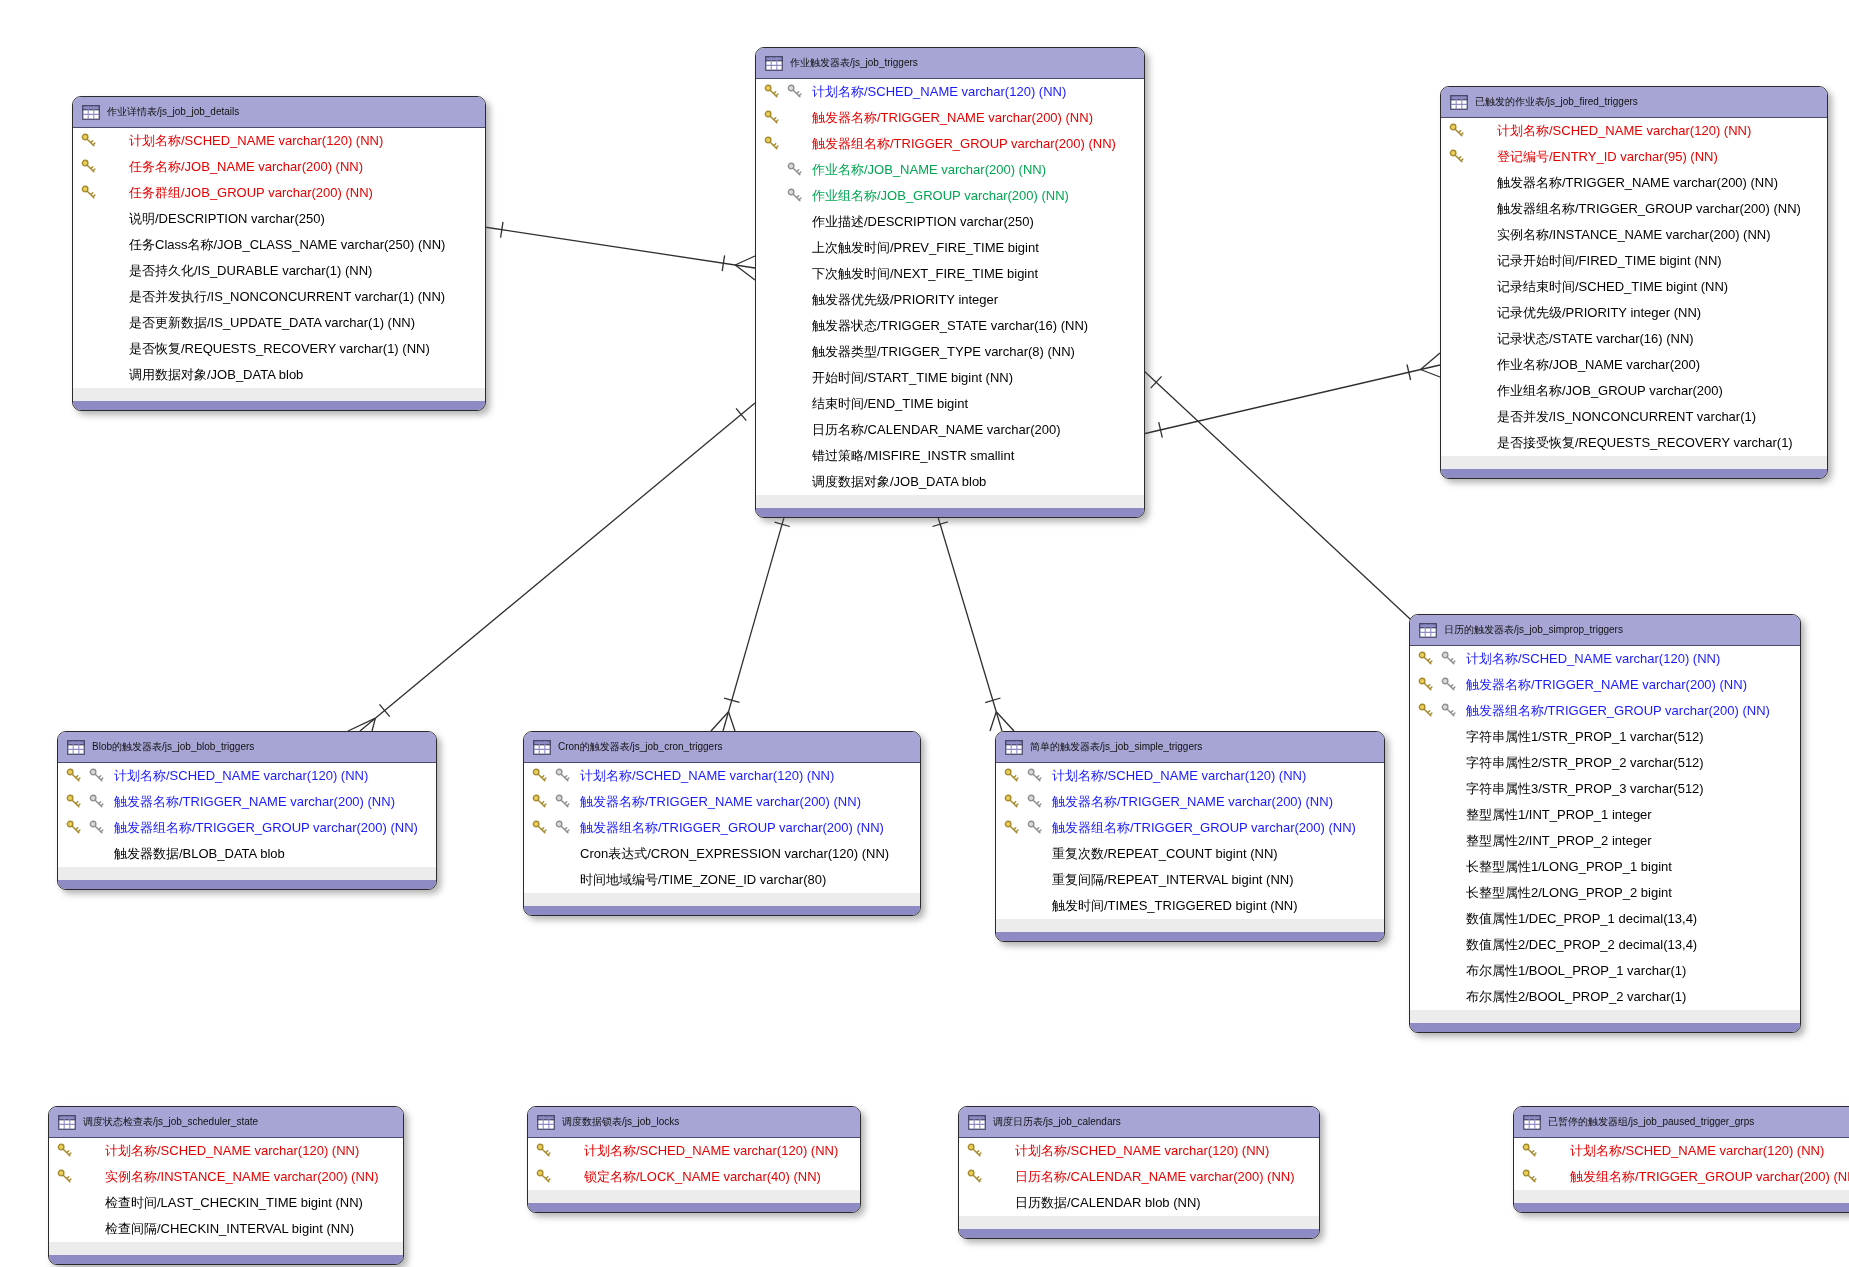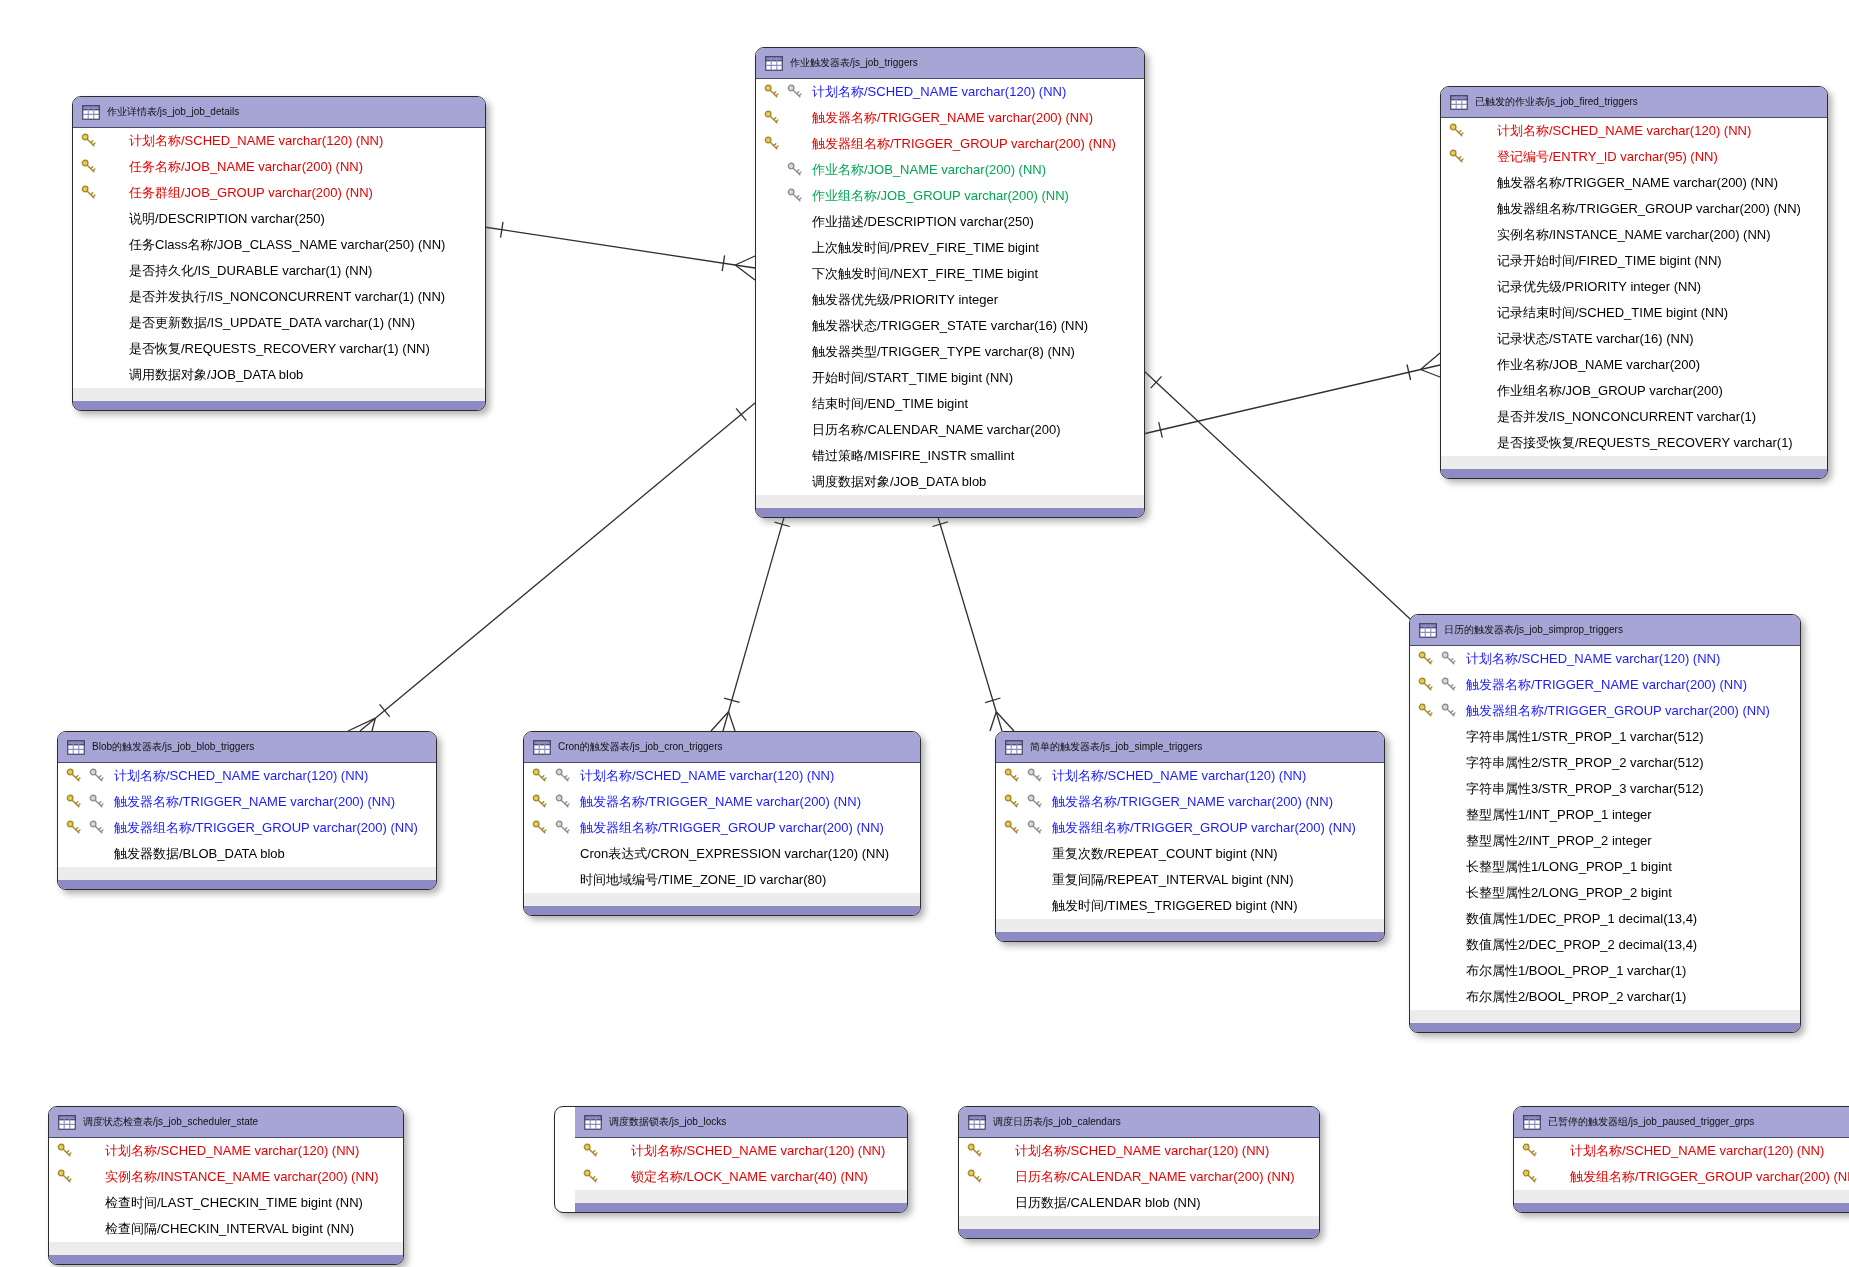--- a/index.html
+++ b/index.html
@@ -25,21 +25,21 @@
   .tbl-footer-bar{height:9px;background:var(--footer-bar,#8d8ac4);}
   
   #table-0{left:72px;  top:96px;  width:412px;}
   #table-1{left:755px; top:47px;  width:388px;}
   #table-2{left:1440px;top:86px;  width:386px;}
   #table-3{left:57px;  top:731px; width:378px;}
   #table-4{left:523px; top:731px; width:396px;}
   #table-5{left:995px; top:731px; width:388px;}
   #table-6{left:1391px;top:614px; width:390px;margin-left:18px;}
   #table-7{left:48px;  top:1106px;width:354px;}
-  #table-8{left:554px; top:1106px;width:332px;padding-left:20px;}
+  #table-8{left:527px; top:1106px;width:332px;}
   #table-9{left:958px; top:1106px;width:360px;}
   #table-10{left:1513px;top:1106px;width:386px;}
 </style>
 </head>
 <body>
 
 <div id="canvas">
 
   <svg id="rel-layer" viewBox="0 0 1849 1267" xmlns="http://www.w3.org/2000/svg">
     <g>
@@ -177,22 +177,22 @@
                 <path d="M8.5,8.5 L16.3,16.3 M12.6,12.6 L15,10.2 M15.2,15.2 L17.5,12.9" stroke="#a5892c" stroke-width="1.7" fill="none" stroke-linecap="round"></path>
               </svg></span><span>计划名称/SCHED_NAME varchar(120) (NN)</span></div>
           <div class="row f-red"><span class="k1"><svg width="17" height="17" viewBox="0 0 20 20">
                 <circle cx="6" cy="6" r="3.3" fill="#e8cf5a" stroke="#a5892c" stroke-width="1.6"></circle>
                 <path d="M8.5,8.5 L16.3,16.3 M12.6,12.6 L15,10.2 M15.2,15.2 L17.5,12.9" stroke="#a5892c" stroke-width="1.7" fill="none" stroke-linecap="round"></path>
               </svg></span><span>登记编号/ENTRY_ID varchar(95) (NN)</span></div>
           <div class="row f-black"><span>触发器名称/TRIGGER_NAME varchar(200) (NN)</span></div>
           <div class="row f-black"><span>触发器组名称/TRIGGER_GROUP varchar(200) (NN)</span></div>
           <div class="row f-black"><span>实例名称/INSTANCE_NAME varchar(200) (NN)</span></div>
           <div class="row f-black"><span>记录开始时间/FIRED_TIME bigint (NN)</span></div>
+          <div class="row f-black"><span>记录结束时间/SCHED_TIME bigint (NN)</span></div>
           <div class="row f-black"><span>记录优先级/PRIORITY integer (NN)</span></div>
-          <div class="row f-black"><span>记录结束时间/SCHED_TIME bigint (NN)</span></div>
           <div class="row f-black"><span>记录状态/STATE varchar(16) (NN)</span></div>
           <div class="row f-black"><span>作业名称/JOB_NAME varchar(200)</span></div>
           <div class="row f-black"><span>作业组名称/JOB_GROUP varchar(200)</span></div>
           <div class="row f-black"><span>是否并发/IS_NONCONCURRENT varchar(1)</span></div>
           <div class="row f-black"><span>是否接受恢复/REQUESTS_RECOVERY varchar(1)</span></div>
         </div>
         <div class="tbl-footer-gray"></div>
         <div class="tbl-footer-bar"></div>
       </div>
       <div class="table" id="table-3">

